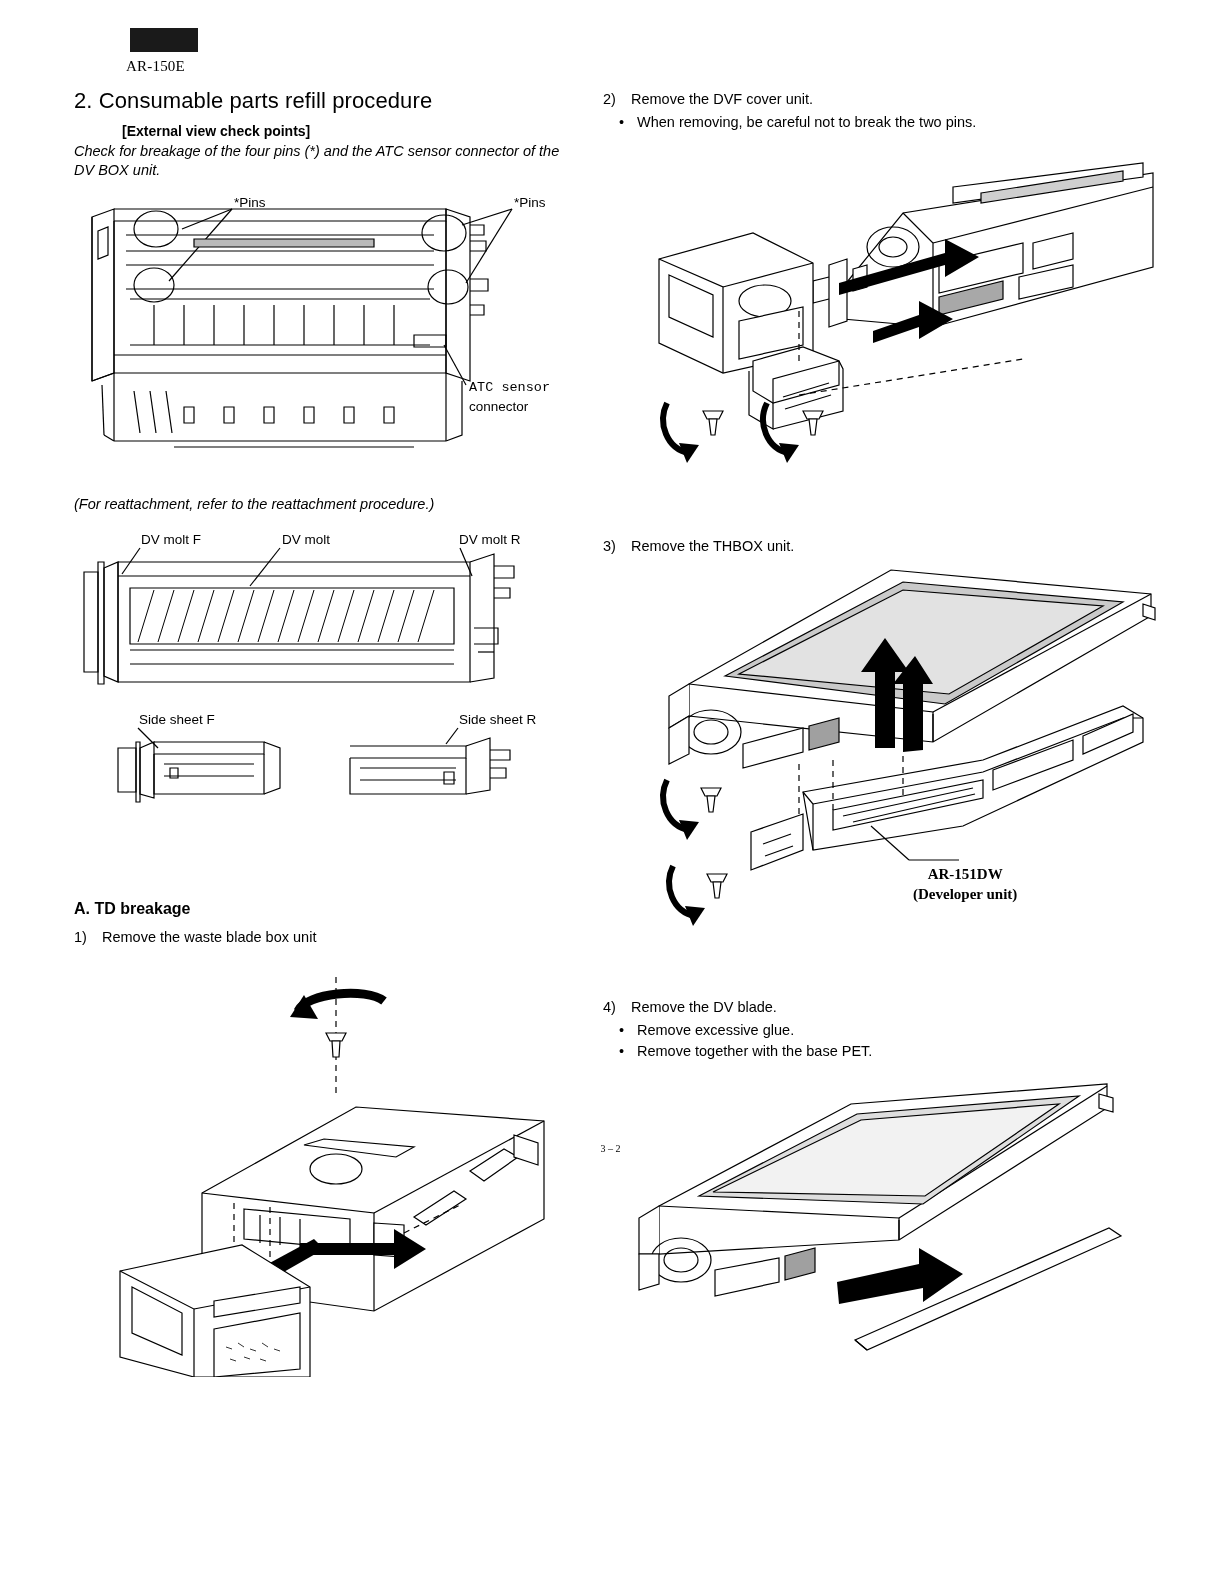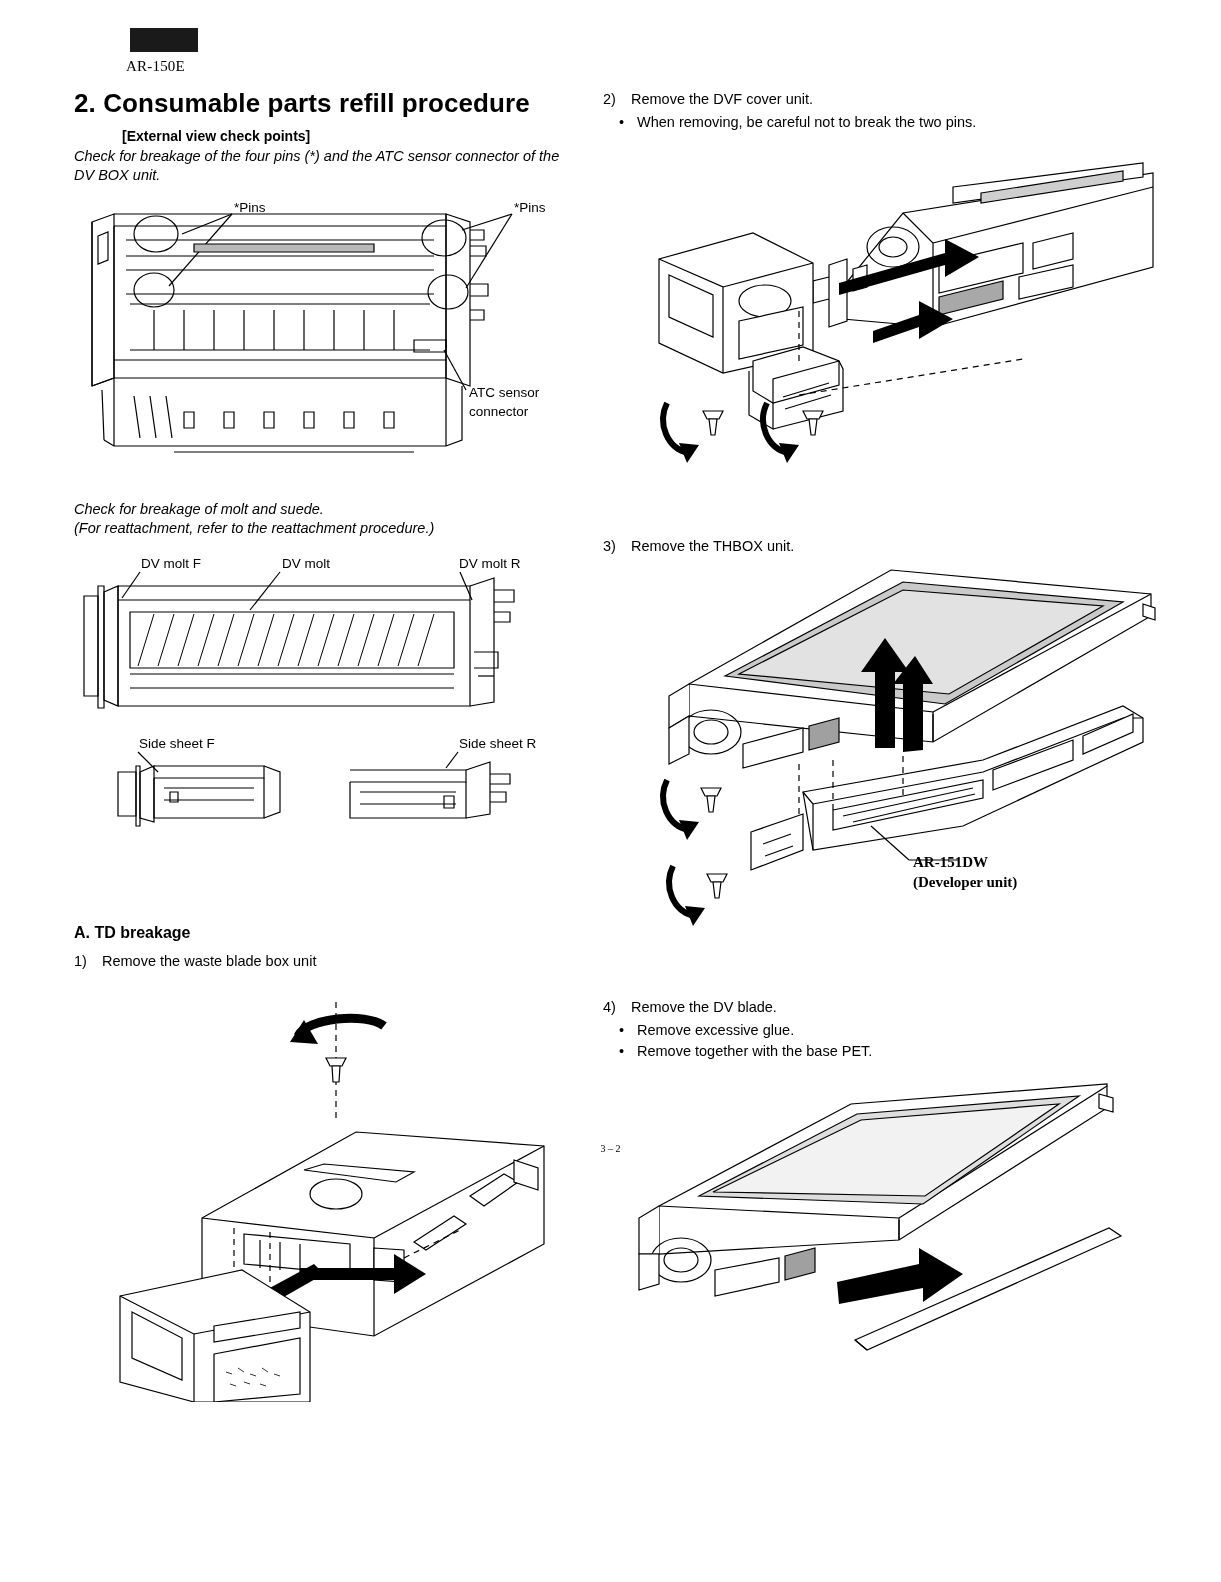--- a/index.html
+++ b/index.html
@@ -15,21 +15,21 @@
 
   
   .model-box { position:absolute; left:130px; top:28px; width:68px; height:24px; background:#1a1a1a; }
   .model-label { position:absolute; left:126px; top:58px; font-family:"Liberation Serif", serif; font-size:15px; letter-spacing:.2px; }
 
   
   .col-left { position:absolute; left:74px; top:88px; width:500px; }
   .col-right { position:absolute; left:603px; top:90px; width:560px; }
 
   h1.section-title {
-    font-size:26px; font-weight:bold; margin:0 0 9px 0; letter-spacing:.1px;
+    font-size:22px; font-weight:normal; margin:0 0 9px 0; letter-spacing:.1px;
   }
   h2.sub-head { font-size:14px; font-weight:bold; margin:0 0 3px 0;padding-left:48px; }
   p.body-text { font-size:14.5px; margin:0; line-height:1.33;font-style:italic; }
 
   h3.part-head { font-size:16px; font-weight:bold; margin:0 0 10px 0; }
 
   .step { font-size:14.5px; line-height:1.35; position:relative; padding-left:28px; margin:0; }
   .step .num { position:absolute; left:0; top:0; }
   .bullets { margin:2px 0 0 0; padding:0; list-style:none; }
   .bullets li { font-size:14.5px; line-height:1.45; position:relative; padding-left:34px; }
@@ -55,21 +55,21 @@
 
   <div class="col-left">
 
     <h1 class="section-title">2.  Consumable parts refill procedure</h1>
     <h2 class="sub-head">[External view check points]</h2>
     <p class="body-text">Check for breakage of the four pins (*) and the ATC sensor connector of the DV BOX unit.</p>
 
     <div class="figure" style="height:300px; margin-top:14px;">
       <div class="fig-label" style="left:160px; top:0px;">*Pins</div>
       <div class="fig-label" style="left:440px; top:0px;">*Pins</div>
-      <div class="fig-label" style="left:395px; top:185px;">ATC sensor</div>
+      <div class="fig-label" style="left:395px; top:185px;font-family:Liberation Mono, monospace;">ATC sensor</div>
       <div class="fig-label" style="left:395px; top:204px;">connector</div>
 
       <svg width="500" height="300" viewBox="0 0 500 300">
         <g class="ln" stroke-width="1.2">
 
           <path d="M158 14 L108 34"></path>
           <path d="M158 14 L95 86"></path>
           <path d="M438 14 L388 30"></path>
           <path d="M438 14 L392 88"></path>
 
@@ -128,21 +128,20 @@
           <path d="M150 212 L160 212 L160 228 L150 228 Z"></path>
           <path d="M190 212 L200 212 L200 228 L190 228 Z"></path>
           <path d="M230 212 L240 212 L240 228 L230 228 Z"></path>
           <path d="M270 212 L280 212 L280 228 L270 228 Z"></path>
           <path d="M310 212 L320 212 L320 228 L310 228 Z"></path>
           <path d="M100 252 L340 252"></path>
         </g>
       </svg>
     </div>
 
-    <p class="body-text">Check for breakage of molt and suede.</p>
     <p class="body-text">(For reattachment, refer to the reattachment procedure.)</p>
 
     <div class="figure" style="height:340px; margin-top:18px;">
       <div class="fig-label" style="left:67px; top:0px;">DV molt F</div>
       <div class="fig-label" style="left:208px; top:0px;">DV molt</div>
       <div class="fig-label" style="left:385px; top:0px;">DV molt R</div>
       <div class="fig-label" style="left:65px; top:180px;">Side sheet F</div>
       <div class="fig-label" style="left:385px; top:180px;">Side sheet R</div>
 
       <svg width="500" height="340" viewBox="0 0 500 340">
@@ -335,21 +334,21 @@
         </g>
       </svg>
     </div>
 
     <p class="step" style="margin-top:60px;">
       <span class="num">3)</span>
       <span>Remove the THBOX unit.</span>
     </p>
 
     <div class="figure" style="height:400px; margin-top:8px;">
-      <div class="caption-bold" style="position:absolute; left:310px; top:288px;">
+      <div class="caption-bold" style="position:absolute; left:310px; top:300px;text-align:center;">
         <div>AR-151DW</div>
         <div>(Developer unit)</div>
       </div>
       <svg width="560" height="400" viewBox="0 0 560 400">
         <g class="ln" stroke-width="1.2">
 
           <path d="M86 120 L288 6 L548 30 L548 52 L330 178 L86 152 Z" fill="#fff"></path>
           <path d="M86 120 L330 148 L330 178"></path>
           <path d="M330 148 L548 30"></path>
           <path d="M122 112 L300 18 L520 38 L342 140 Z" fill="#cacaca"></path>

